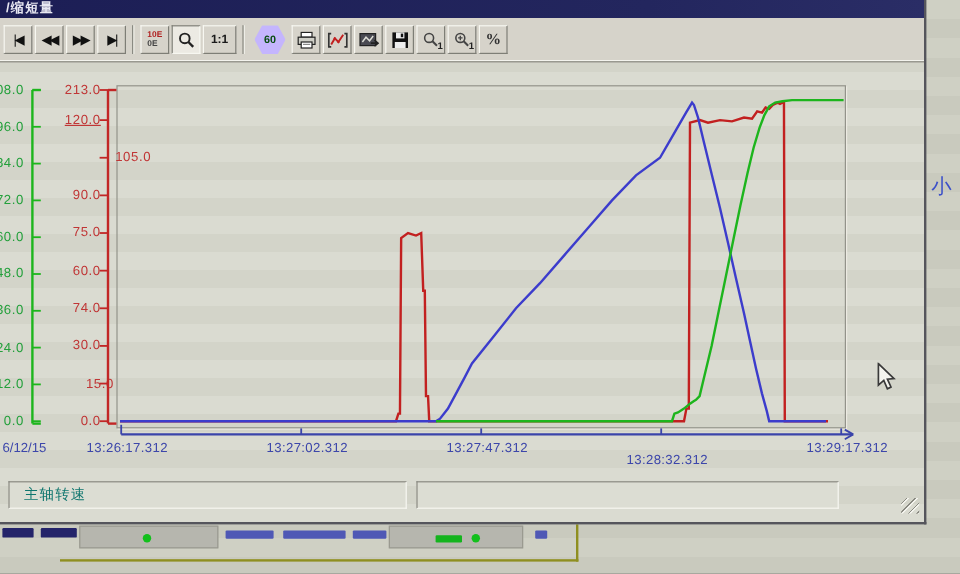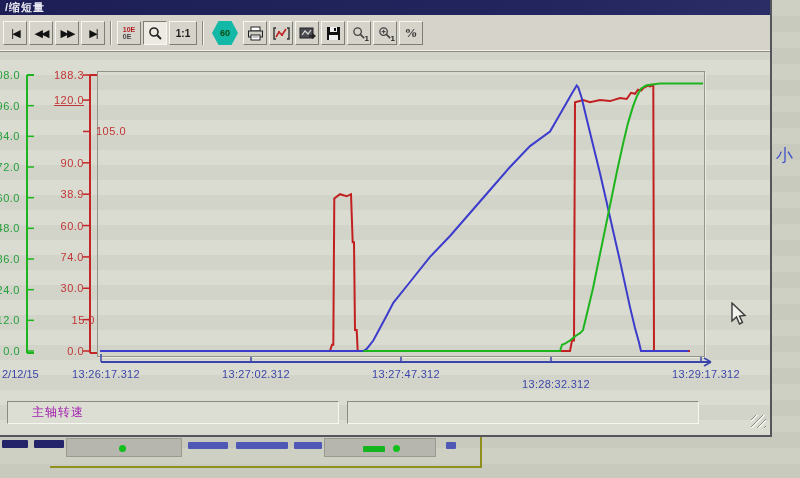--- a/index.html
+++ b/index.html
@@ -18,35 +18,35 @@
       border-color:#f7f7f1 #7e7e76 #7e7e76 #f7f7f1;display:flex;align-items:center;justify-content:center;
       font-size:10px;color:#1a1a1a;cursor:default;flex:0 0 auto;position:relative;}
   .tbtn.wide{width:28px;}
   .tbtn.pressed{background:#eceae3;border-color:#7e7e76 #f7f7f1 #f7f7f1 #7e7e76;}
   .tsep{width:2px;height:24px;margin:0 4px;border-left:1px solid #8a8a82;border-right:1px solid #f4f4ee;flex:0 0 auto;}
   .navglyph{font-size:11px;letter-spacing:-2px;color:#111;}
   .scale-ico{font-size:7px;line-height:7px;text-align:left;font-weight:bold;}
   .scale-ico .t{color:#b02020;}
   .scale-ico .b{color:#444;}
   .hexbtn{width:28px;height:26px;margin:0 3px;display:flex;align-items:center;justify-content:center;flex:0 0 auto;position:relative;}
-  .hex{width:26px;height:24px;background:#14b8a6;clip-path:polygon(25% 0,75% 0,100% 50%,75% 100%,25% 100%,0 50%);
+  .hex{width:26px;height:24px;background:#c4b5fd;clip-path:polygon(25% 0,75% 0,100% 50%,75% 100%,25% 100%,0 50%);
        display:flex;align-items:center;justify-content:center;font-size:9px;font-weight:bold;color:#0a4d12;}
   .pct{font-size:13px;font-weight:bold;color:#333;font-family:"Liberation Serif",serif;}
   .magnum{position:absolute;right:1px;bottom:1px;font-size:8px;font-weight:bold;color:#222;}
   
   .plot-border{position:absolute;left:97px;top:71px;width:608px;height:286px;border:1px solid #93938a;
       box-shadow:1px 1px 0 #eceae2;}
   .ylab{position:absolute;font-size:11px;letter-spacing:.5px;white-space:nowrap;transform:translate(-100%,-50%);}
   .xlab{position:absolute;font-size:11px;letter-spacing:.3px;white-space:nowrap;transform:translateX(-50%);color:#3c46aa;}
   .datelab{position:absolute;font-size:11px;color:#3c46aa;}
   svg.overlay{position:absolute;left:0;top:0;overflow:visible;}
   
   .statusrow{position:absolute;left:0;top:398px;width:100%;height:32px;}
   .sfield{position:absolute;top:3px;height:23px;background:#dcddd3;border:1px solid;
-      border-color:#8a8a82 #f7f7f1 #f7f7f1 #8a8a82;font-size:12px;color:#a21caf;line-height:21px;padding-left:24px;letter-spacing:1px;}
+      border-color:#8a8a82 #f7f7f1 #f7f7f1 #8a8a82;font-size:12px;color:#0f766e;line-height:21px;padding-left:12px;letter-spacing:1px;}
   .grip{position:absolute;right:4px;bottom:2px;width:15px;height:13px;
       background:repeating-linear-gradient(135deg,transparent 0 3px,#8a8a82 3px 4px,#f4f4ee 4px 5px);}
   
   .bg-side-text{position:absolute;left:776px;top:144px;font-size:17px;color:#3c50c8;}
   .bg-box{position:absolute;top:438px;height:19px;background:#b6b6ae;border:1px solid #9a9a90;}
   .gdot{position:absolute;width:7px;height:7px;border-radius:50%;background:#12c01c;}
   .blur-blue{position:absolute;height:7px;background:#3a44b4;opacity:.85;border-radius:1px;}
   .blur-green{position:absolute;height:6px;background:#14b41e;border-radius:1px;}
   .blur-navy{position:absolute;height:8px;background:#24246a;border-radius:1px;}
   .oline-h{position:absolute;left:50px;top:466px;width:432px;height:2px;background:#8f8f20;}
@@ -163,46 +163,46 @@
         </svg>
         <span class="magnum">1</span>
       </div>
       <div class="tbtn">
           <span class="pct">%</span>
         </div>
     </div>
 
     <div class="plot-border"></div>
     <div id="chart-labels">
-        <div class="ylab" style="left: 84px; top: 75px; color: rgb(192, 54, 54);">188.3</div>
+        <div class="ylab" style="left: 84px; top: 75px; color: rgb(192, 54, 54);">213.0</div>
         <div class="ylab" style="left: 84px; top: 100.091px; color: rgb(192, 54, 54); text-decoration: underline;">120.0</div>
         <div class="ylab" style="left: 84px; top: 131.455px; color: rgb(192, 54, 54); margin-left: 42px;">105.0</div>
         <div class="ylab" style="left: 84px; top: 162.818px; color: rgb(192, 54, 54); text-align: right;">90.0</div>
-        <div class="ylab" style="left: 84px; top: 194.182px; color: rgb(192, 54, 54);">38.9</div>
+        <div class="ylab" style="left: 84px; top: 194.182px; color: rgb(192, 54, 54);">75.0</div>
         <div class="ylab" style="left: 84px; top: 225.545px; color: rgb(192, 54, 54);">60.0</div>
         <div class="ylab" style="left: 84px; top: 256.909px; color: rgb(192, 54, 54);">74.0</div>
         <div class="ylab" style="left: 84px; top: 288.273px; color: rgb(192, 54, 54);">30.0</div>
         <div class="ylab" style="left: 84px; top: 319.636px; color: rgb(192, 54, 54); margin-left: 11px;">15.0</div>
         <div class="ylab" style="left: 84px; top: 351px; color: rgb(192, 54, 54);">0.0</div>
         <div class="ylab" style="left: 20px; top: 75px; color: rgb(36, 160, 60);">108.0</div>
         <div class="ylab" style="left: 20px; top: 105.667px; color: rgb(36, 160, 60);">96.0</div>
         <div class="ylab" style="left: 20px; top: 136.333px; color: rgb(36, 160, 60);">84.0</div>
         <div class="ylab" style="left: 20px; top: 167px; color: rgb(36, 160, 60);">72.0</div>
         <div class="ylab" style="left: 20px; top: 197.667px; color: rgb(36, 160, 60);">60.0</div>
         <div class="ylab" style="left: 20px; top: 228.333px; color: rgb(36, 160, 60);">48.0</div>
         <div class="ylab" style="left: 20px; top: 259px; color: rgb(36, 160, 60);">36.0</div>
         <div class="ylab" style="left: 20px; top: 289.667px; color: rgb(36, 160, 60);">24.0</div>
         <div class="ylab" style="left: 20px; top: 320.333px; color: rgb(36, 160, 60);">12.0</div>
         <div class="ylab" style="left: 20px; top: 351px; color: rgb(36, 160, 60);">0.0</div>
         <div class="xlab" style="left: 106px; top: 368px;">13:26:17.312</div>
         <div class="xlab" style="left: 256px; top: 368px;">13:27:02.312</div>
         <div class="xlab" style="left: 406px; top: 368px;">13:27:47.312</div>
         <div class="xlab" style="left: 556px; top: 368px; margin-top: 10px;">13:28:32.312</div>
         <div class="xlab" style="left: 706px; top: 368px;">13:29:17.312</div>
-        <div class="datelab" style="left: 2px; top: 368px;">2/12/15</div>
+        <div class="datelab" style="left: 2px; top: 368px;">6/12/15</div>
       </div>
     <svg id="chart-svg" class="overlay" width="772" height="400" viewBox="0 0 772 400">
         <line x1="90" y1="75" x2="90" y2="353" stroke="#c22626" stroke-width="2"></line>
         <line x1="90" y1="75" x2="97" y2="75" stroke="#c22626" stroke-width="2"></line>
         <line x1="90" y1="353" x2="97" y2="353" stroke="#c22626" stroke-width="2"></line>
         <line x1="83" y1="75" x2="90" y2="75" stroke="#c22626" stroke-width="1.5"></line>
         <line x1="83" y1="100.0909090909091" x2="90" y2="100.0909090909091" stroke="#c22626" stroke-width="1.5"></line>
         <line x1="83" y1="131.45454545454547" x2="90" y2="131.45454545454547" stroke="#c22626" stroke-width="1.5"></line>
         <line x1="83" y1="162.8181818181818" x2="90" y2="162.8181818181818" stroke="#c22626" stroke-width="1.5"></line>
         <line x1="83" y1="194.1818181818182" x2="90" y2="194.1818181818182" stroke="#c22626" stroke-width="1.5"></line>

